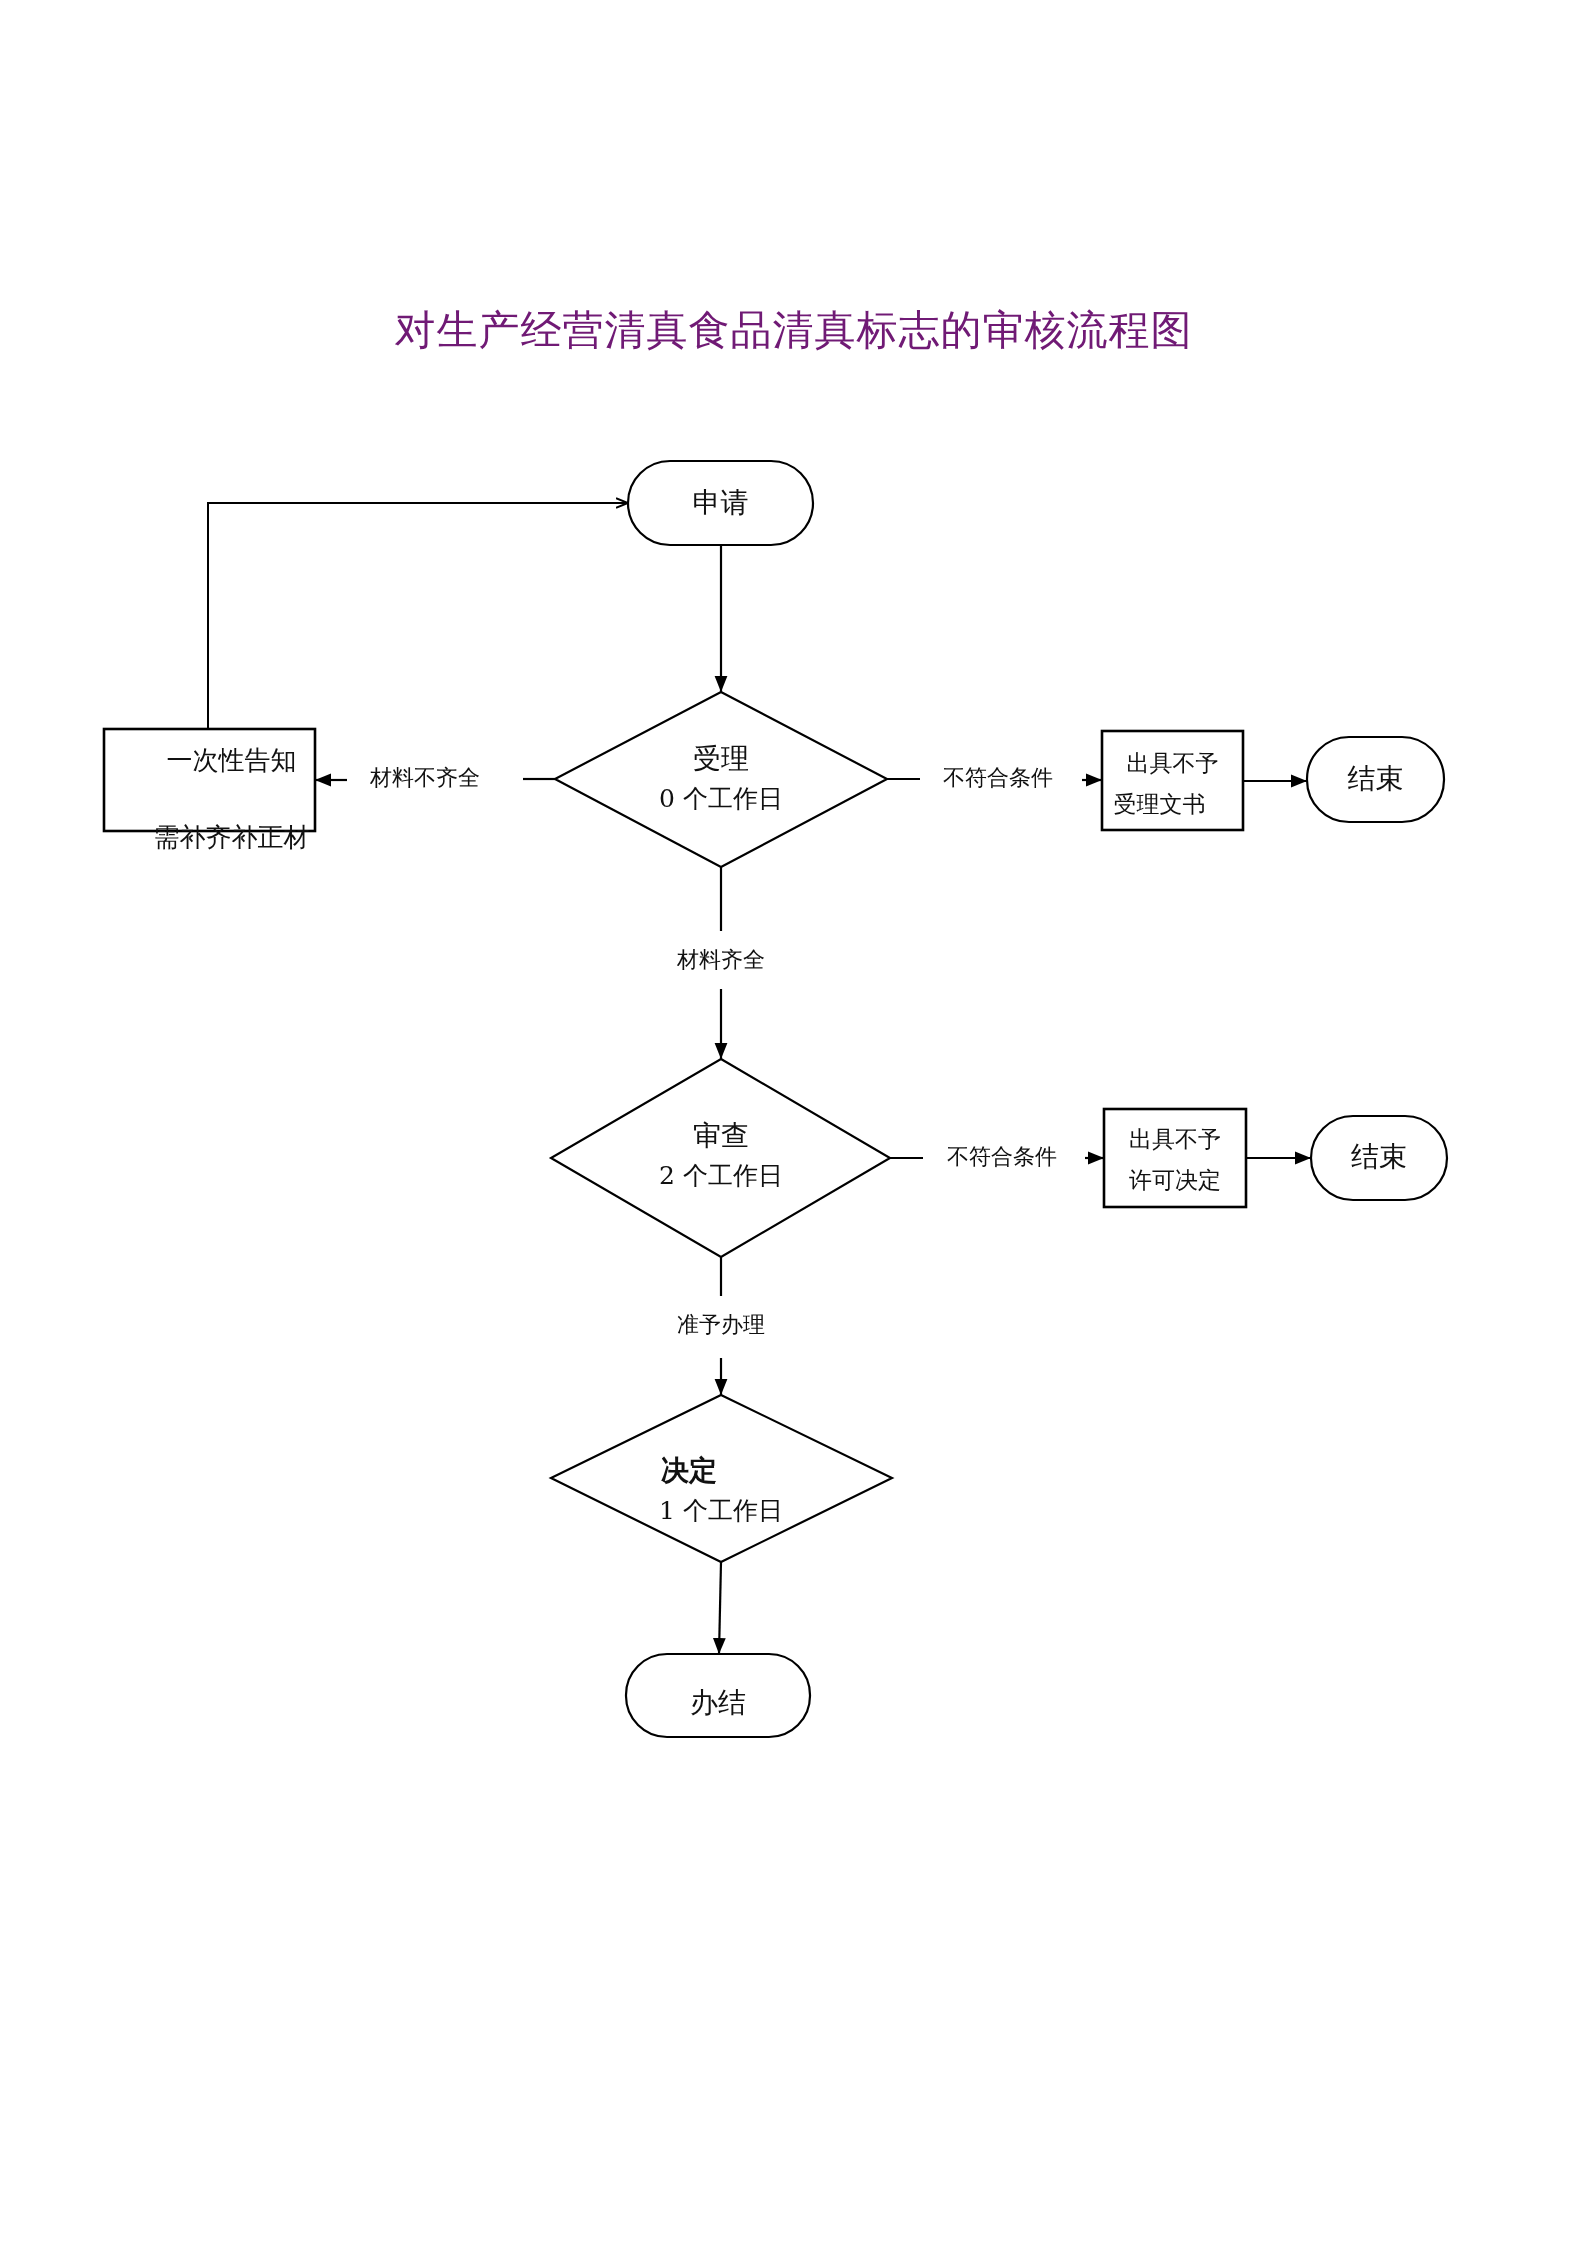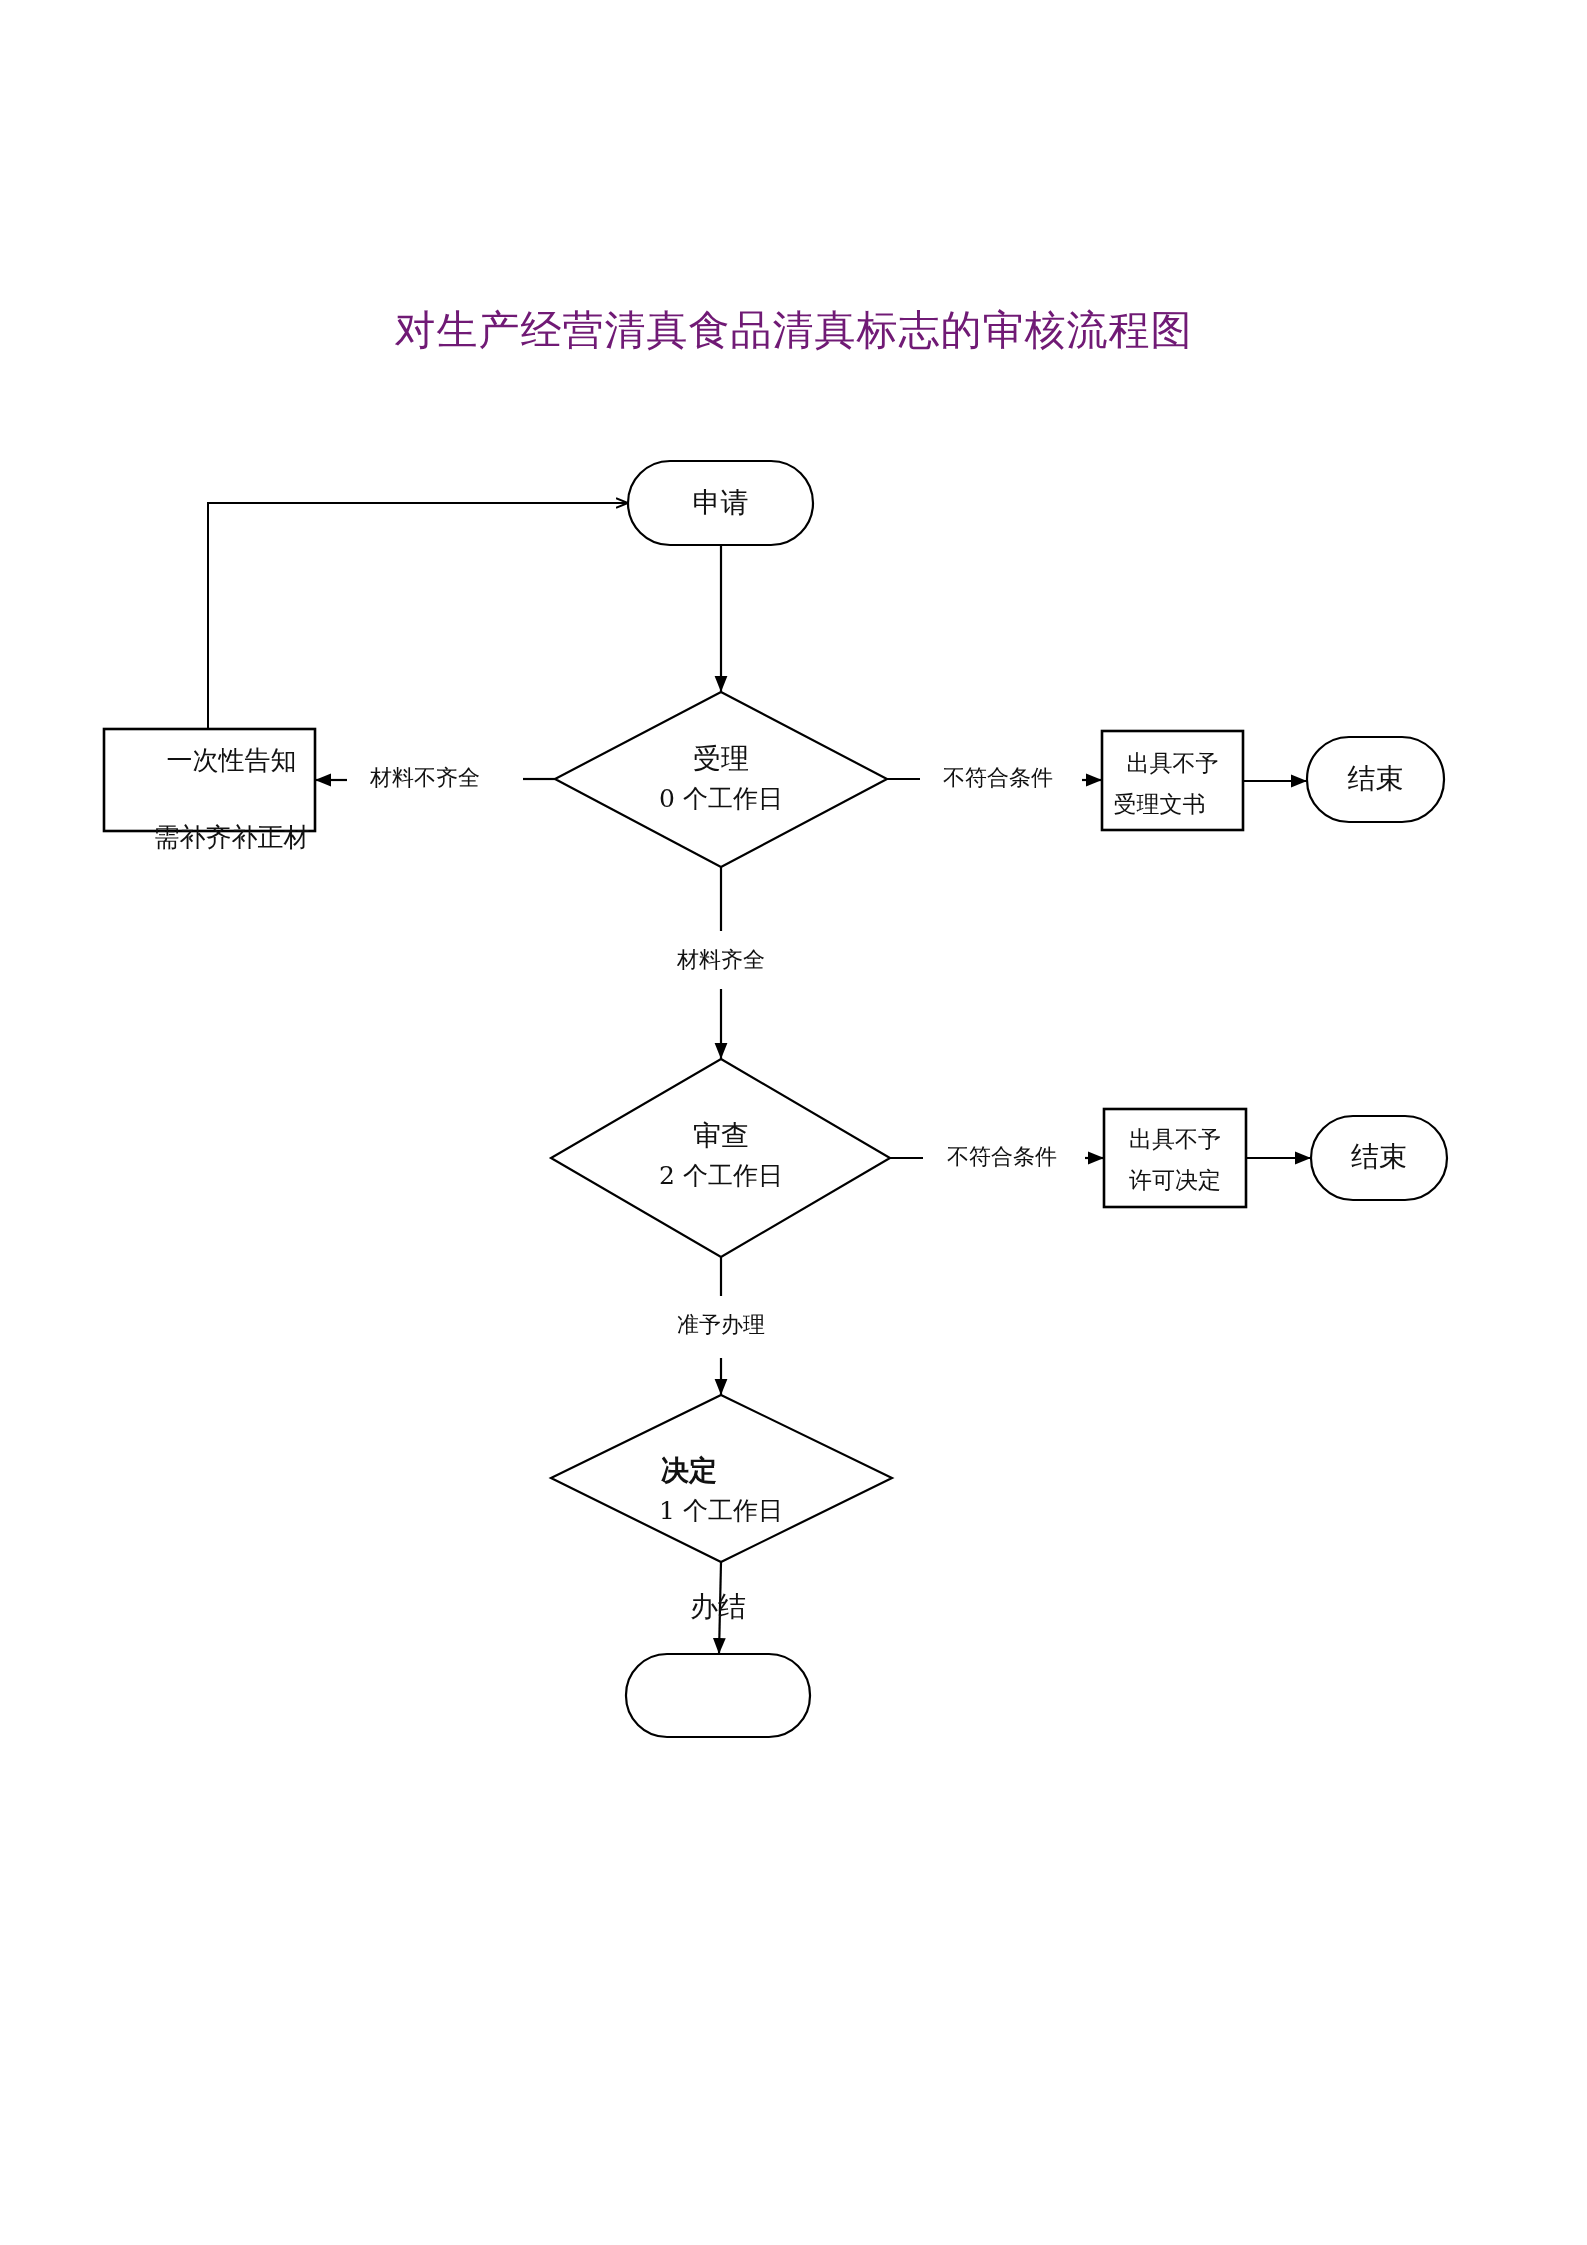--- a/index.html
+++ b/index.html
@@ -79,21 +79,21 @@
 
 <div class="lbl node-text" style="left:621px; width:200px; top:740px;">受理</div>
 <div class="lbl sub-text" style="left:621px; width:200px; top:782px;">0 个工作日</div>
 
 <div class="lbl node-text" style="left:621px; width:200px; top:1117px;">审查</div>
 <div class="lbl sub-text" style="left:621px; width:200px; top:1159px;">2 个工作日</div>
 
 <div class="lbl node-text" style="left:589px; width:200px; top:1452px;font-weight:bold;">决定</div>
 <div class="lbl sub-text" style="left:621px; width:200px; top:1494px;">1 个工作日</div>
 
-<div class="lbl node-text" style="left:626px; width:184px; top:1588px;">办结</div>
+<div class="lbl node-text" style="left:626px; width:184px; top:1684px;">办结</div>
 
 <div class="lbl box-text-l" style="left:104px; width:211px; top:740px;">一次性告知</div>
 <div class="lbl box-text-l" style="left:104px; width:211px; top:780px;margin-top:37px;">需补齐补正材</div>
 
 <div class="lbl box-text" style="left:1102px; width:141px; top:745px;">出具不予</div>
 <div class="lbl box-text" style="left:1102px; width:115px; top:786px;">受理文书</div>
 
 <div class="lbl node-text" style="left:1307px; width:137px; top:760px;">结束</div>
 
 <div class="lbl box-text" style="left:1104px; width:142px; top:1121px;">出具不予</div>

